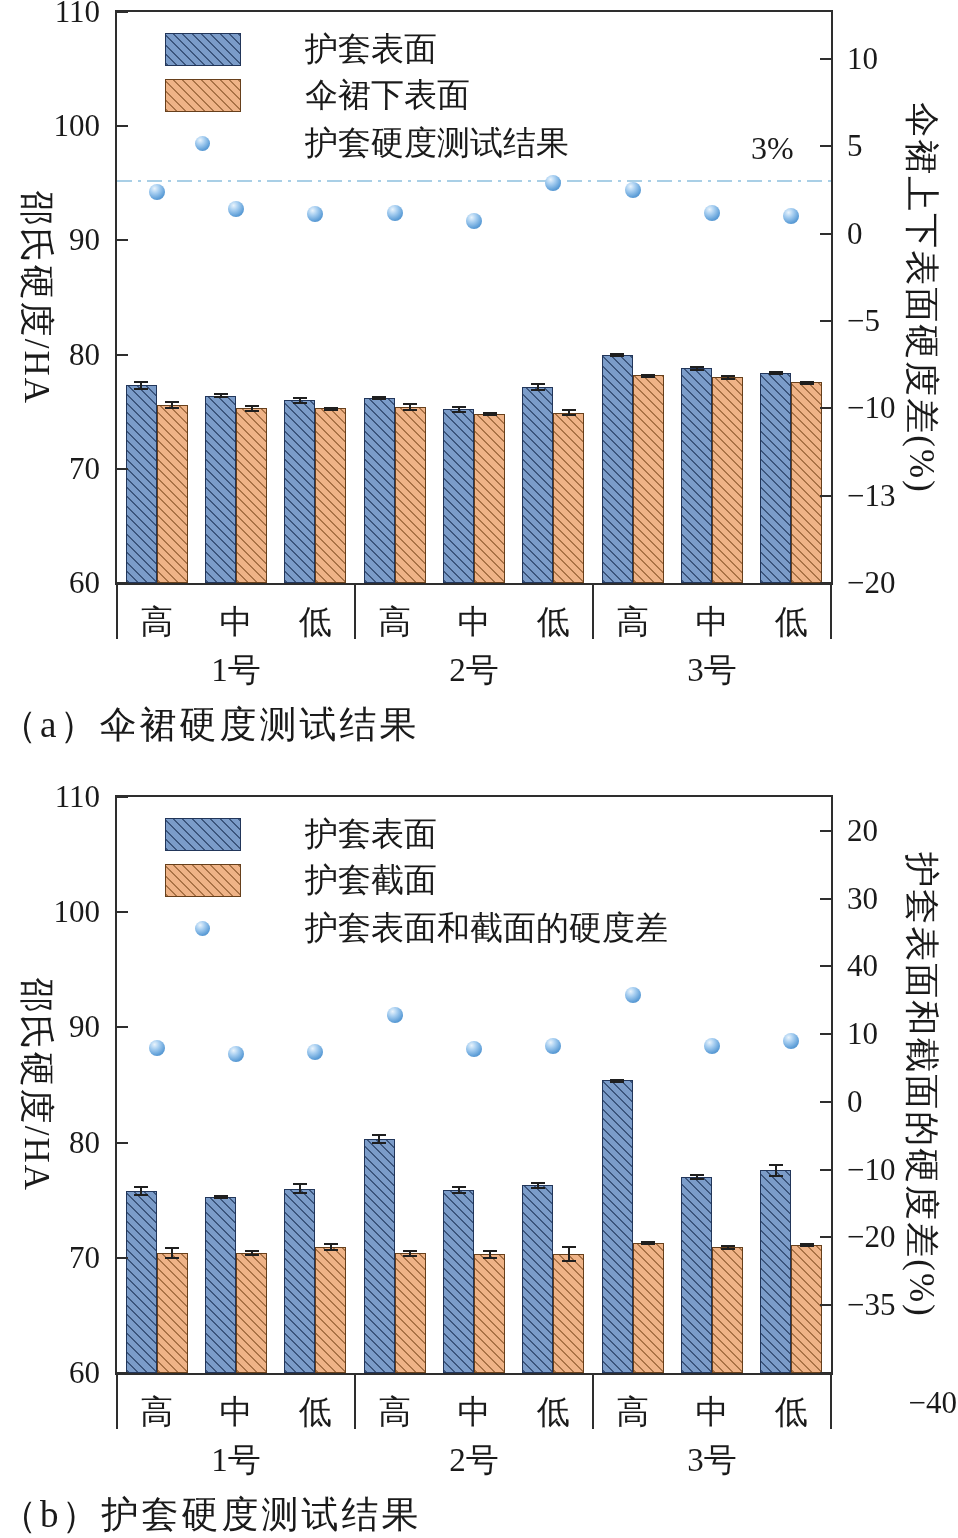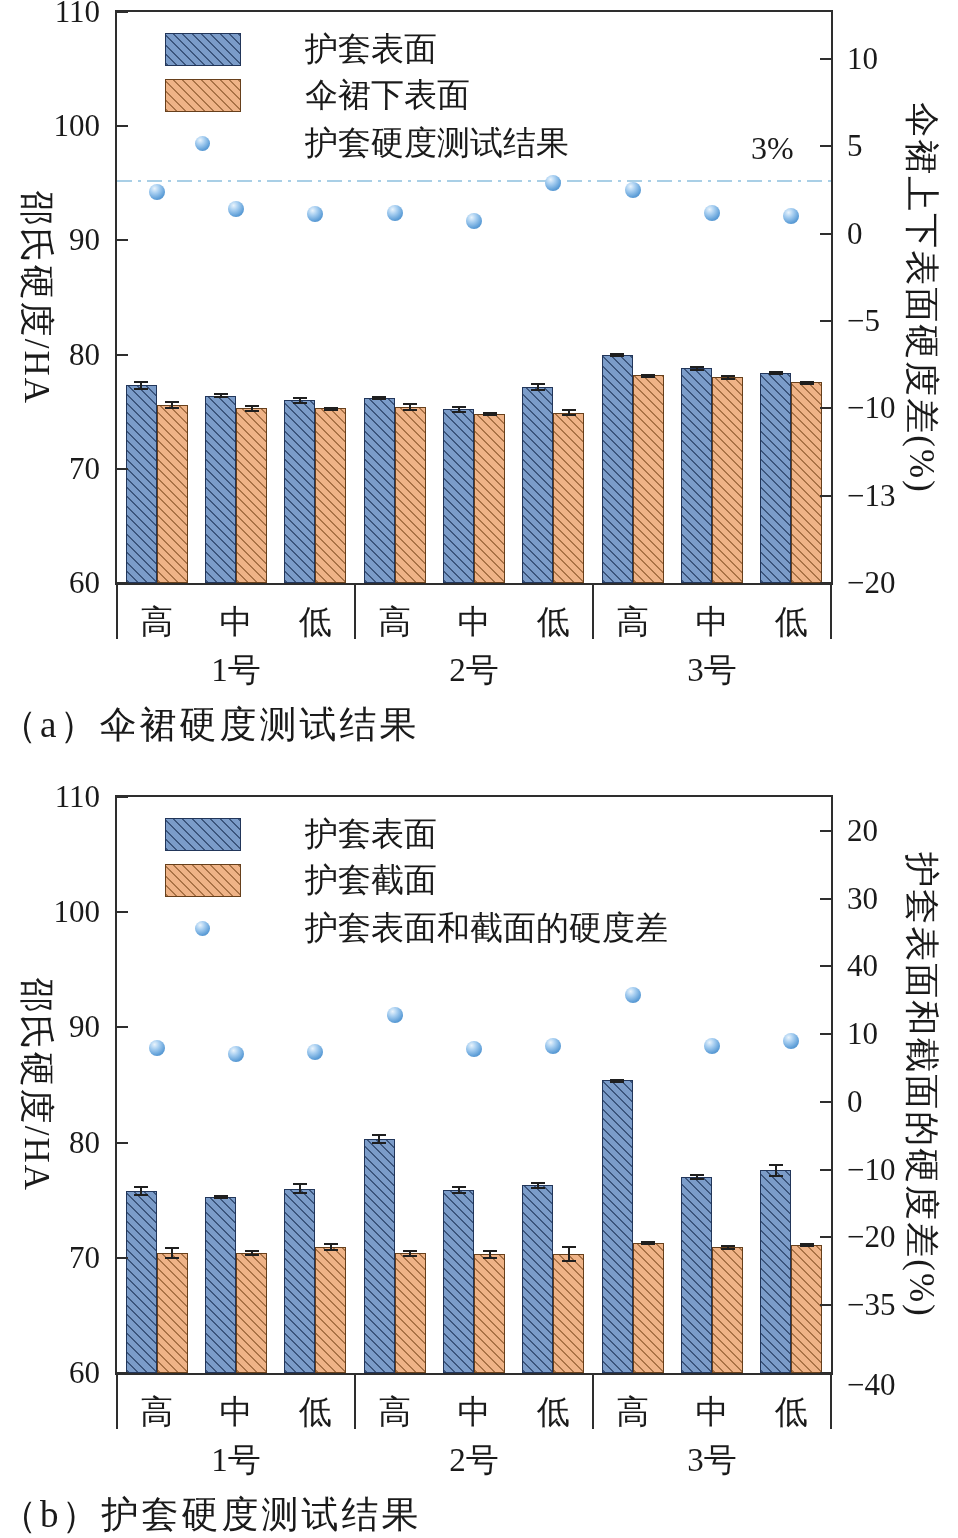--- a/index.html
+++ b/index.html
@@ -459,18 +459,18 @@
     <div class="ticklabel left-label" style="top: 454.8px;">70</div>
     <div class="ticklabel left-label" style="top: 570px;">60</div>
     <div class="ticklabel right-label" style="top: 27.8824px;">20</div>
     <div class="ticklabel right-label" style="top: 95.6471px;">30</div>
     <div class="ticklabel right-label" style="top: 163.412px;">40</div>
     <div class="ticklabel right-label" style="top: 231.176px;">10</div>
     <div class="ticklabel right-label" style="top: 298.941px;">0</div>
     <div class="ticklabel right-label" style="top: 366.706px;">−10</div>
     <div class="ticklabel right-label" style="top: 434.471px;">−20</div>
     <div class="ticklabel right-label" style="top: 502.235px;">−35</div>
-    <div class="ticklabel right-label" style="top: 582px;">−40</div>
+    <div class="ticklabel right-label" style="top: 600px; text-align: right;">−40</div>
     <div class="divider" style="left: 116px; top: 590px;"></div>
     <div class="divider" style="left: 354px; top: 590px;"></div>
     <div class="divider" style="left: 592px; top: 590px;"></div>
     <div class="divider" style="left: 830px; top: 590px;"></div>
   </section>
 
 </body></html>

